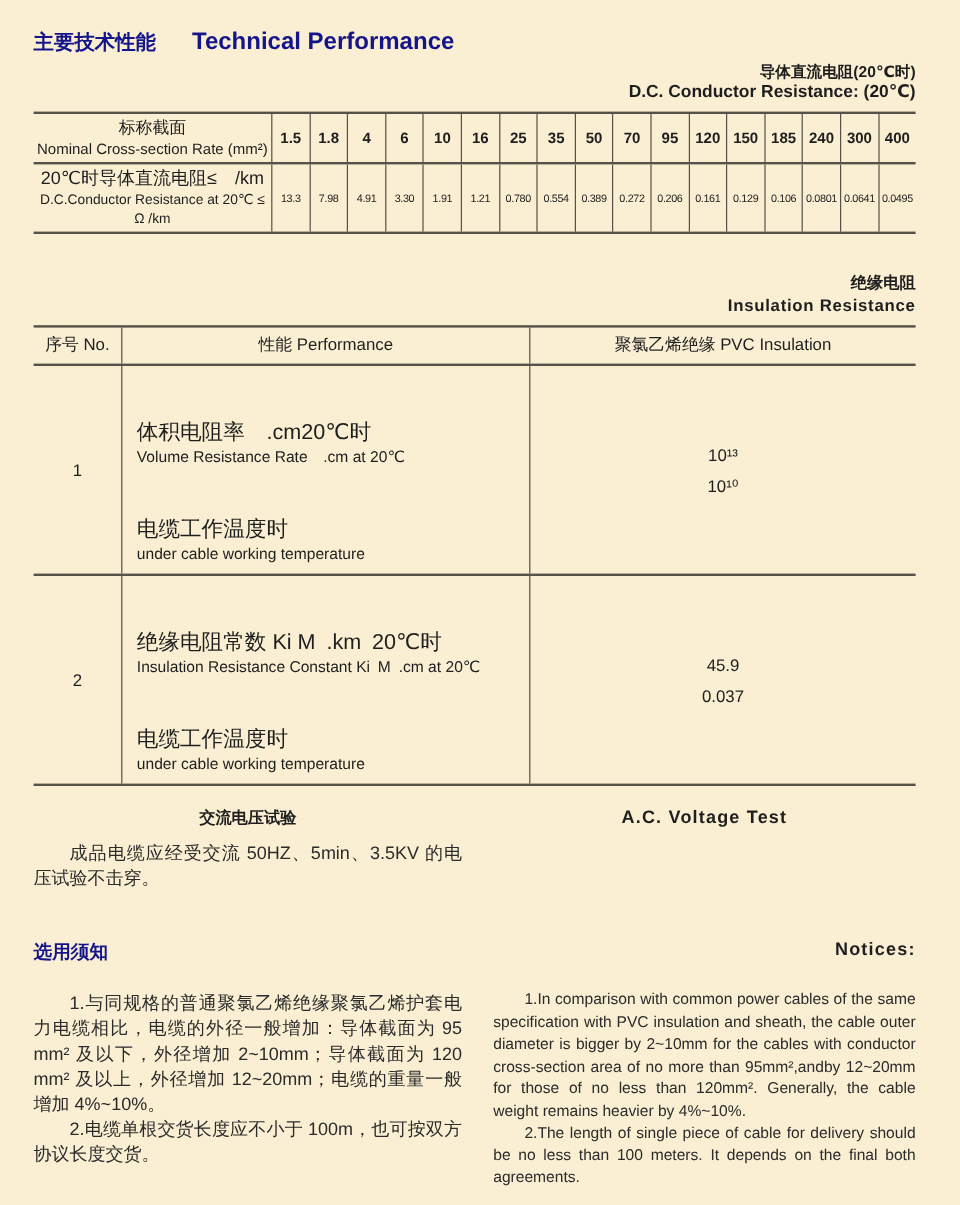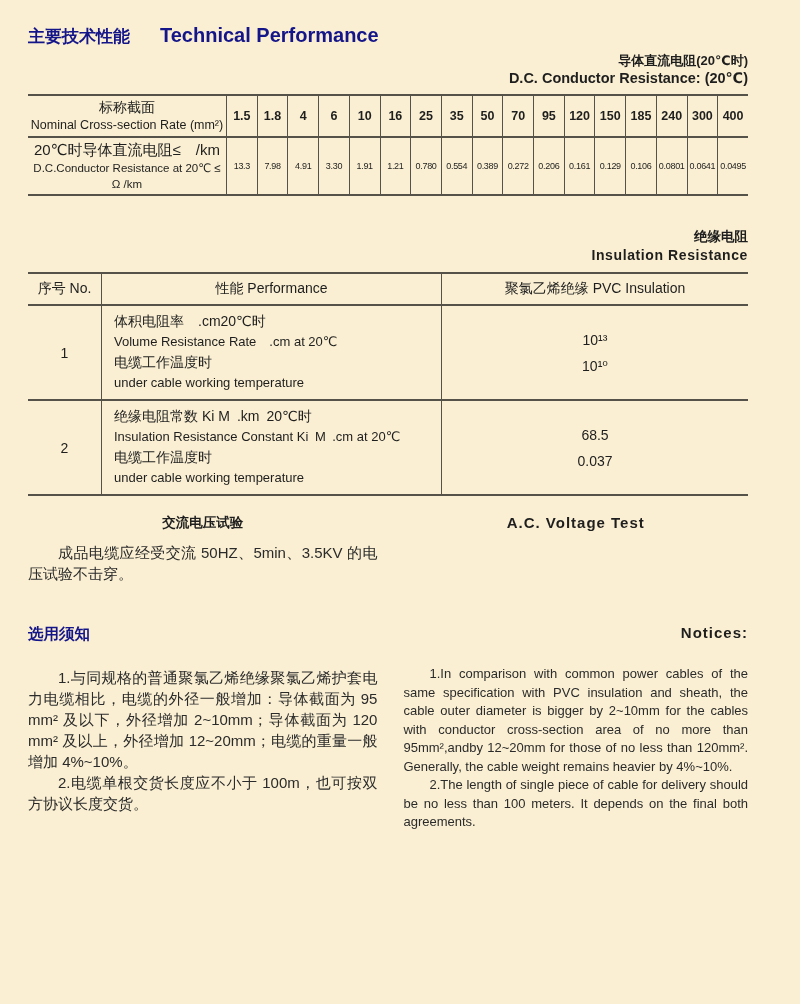--- a/index.html
+++ b/index.html
@@ -9,21 +9,21 @@
     --body:#2b2b2b;
     --bd:#55524a;
   }
   *{margin:0;padding:0;box-sizing:border-box;}
   html,body{width:800px;height:1004px;overflow:hidden;}
   body{
     background:var(--bg);
     font-family:"Liberation Sans","DejaVu Sans",sans-serif;
     color:var(--body);
   }
-  .page{width:800px;height:1004px;padding:24px 52px 0 28px;}
+  .page{width:800px;height:1004px;padding:24px 37px 0 28px;}
 
   
   .title-row{display:flex;align-items:baseline;gap:30px;}
   .title-zh{font-size:17px;font-weight:bold;color:var(--navy);}
   .title-en{font-size:20px;font-weight:bold;color:var(--navy);}
   .dc-head{margin-top:4px;text-align:right;color:var(--ink);}
   .dc-head-zh{font-size:13px;font-weight:bold;line-height:17px;}
   .dc-head-en{font-size:14.5px;font-weight:bold;line-height:18px;}
 
   
@@ -49,21 +49,21 @@
   .t2-row{display:flex;align-items:stretch;}
   .t2-row.hrow{border-bottom:2px solid var(--bd);}
   .t2-row.r1{border-bottom:2px solid var(--bd);}
   .t2-no{width:73px;display:flex;align-items:center;justify-content:center;font-size:14px;color:var(--ink);}
   .t2-perf{width:340px;border-left:1px solid var(--bd);}
   .t2-pvc{flex:1;border-left:1px solid var(--bd);display:flex;flex-direction:column;align-items:center;justify-content:center;text-align:right;}
   .hrow .t2-no,.hrow .t2-perf,.hrow .t2-pvc{font-size:14px;color:var(--ink);min-height:30px;display:flex;align-items:center;justify-content:center;}
   .body-row .t2-perf{padding:5px 4px 6px 12px;display:flex;flex-direction:column;justify-content:center;}
   .body-row{min-height:86px;}
   .r2{min-height:92px;}
-  .perf-line-zh{font-size:14px;line-height:21px;color:var(--ink);}
+  .perf-line-zh{font-size:18px;line-height:21px;color:var(--ink);margin-top:40px;}
   .perf-line-en{font-size:13px;line-height:20px;color:var(--ink);}
   .pvc-val{font-size:14px;line-height:26px;color:var(--ink);}
 
   
   .two-col{display:flex;gap:26px;}
   .col-l{width:357px;}
   .col-r{width:352px;}
   .ac-section{margin-top:18px;}
   .ac-head-zh{text-align:center;font-size:13.5px;font-weight:bold;color:var(--ink);margin-bottom:10px;}
   .ac-head-en{text-align:center;font-size:15px;font-weight:bold;letter-spacing:1px;color:var(--ink);margin-bottom:12px;}
@@ -167,21 +167,21 @@
 
     <div class="t2-row body-row r2">
       <div class="t2-no">2</div>
       <div class="t2-perf">
         <div class="perf-line-zh">绝缘电阻常数 Ki M .km 20℃时</div>
         <div class="perf-line-en">Insulation Resistance Constant Ki M .cm at 20℃</div>
         <div class="perf-line-zh">电缆工作温度时</div>
         <div class="perf-line-en">under cable working temperature</div>
       </div>
       <div class="t2-pvc">
-        <div class="pvc-val">68.5</div>
+        <div class="pvc-val">45.9</div>
         <div class="pvc-val">0.037</div>
       </div>
     </div>
   </div>
 
   <div class="two-col ac-section">
     <div class="col-l">
       <div class="ac-head-zh">交流电压试验</div>
       <p class="zh-p">成品电缆应经受交流 50HZ、5min、3.5KV 的电压试验不击穿。</p>
     </div>

